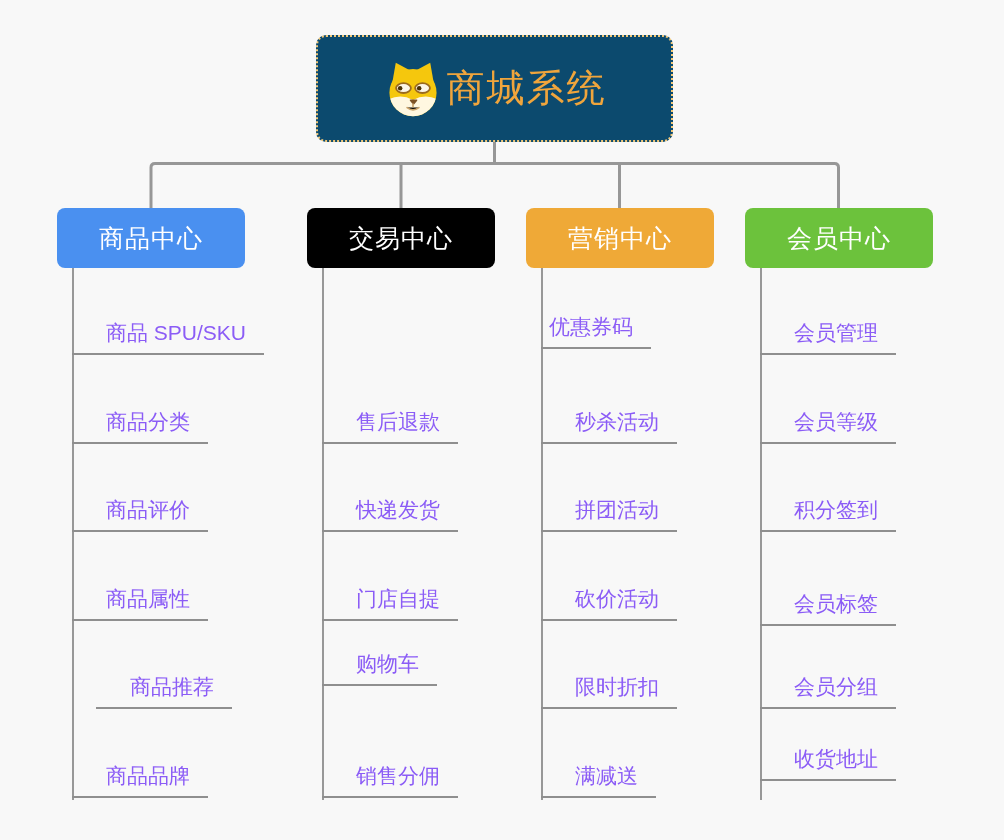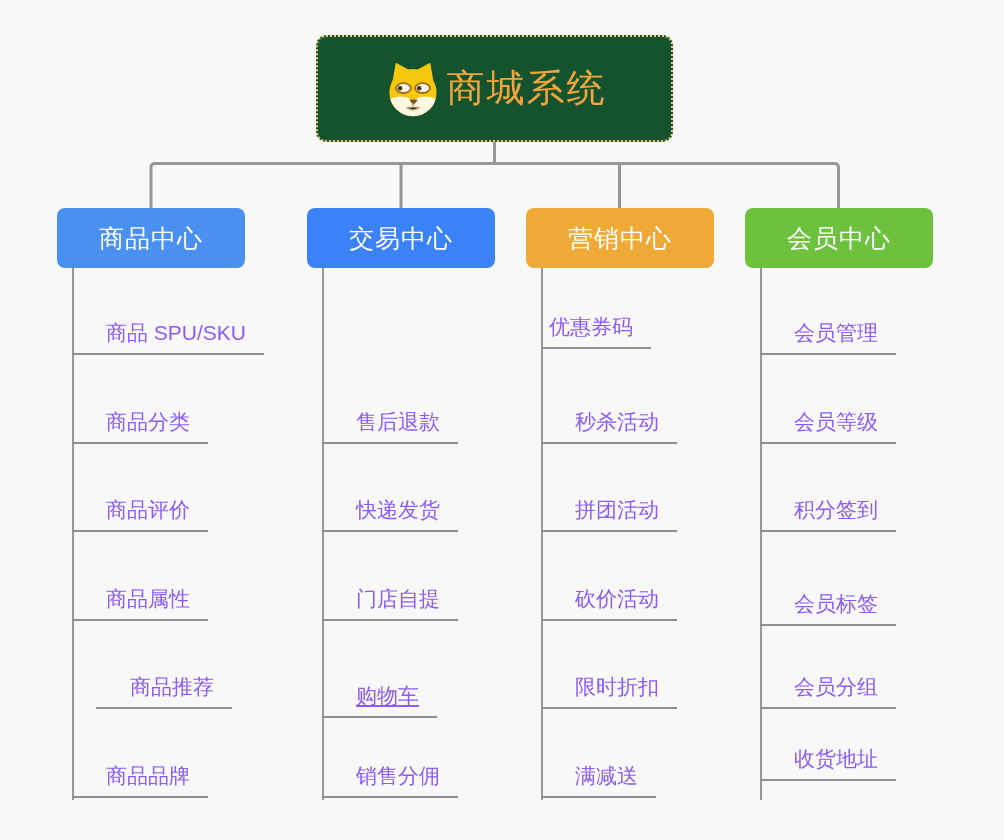--- a/index.html
+++ b/index.html
@@ -11,21 +11,21 @@
     overflow:hidden;
   }
   .canvas{position:relative;width:1004px;height:840px;}
 
   
   .connectors{position:absolute;left:0;top:0;pointer-events:none;}
 
   
   .root-node{
     position:absolute;left:316px;top:35px;width:357px;height:107px;
-    background:#14532d;
+    background:#0c4a6e;
     border:2px dotted #f2c878;
     border-radius:10px;
     box-sizing:border-box;
     display:flex;align-items:center;justify-content:center;gap:4px;font-family:Liberation Serif, serif;
   }
   .root-title{
     font-size:38px;
     letter-spacing:2px;
     color:#f0a53c;
   }
@@ -98,28 +98,28 @@
       </div>
       <div class="branch-spine"></div>
       <div class="child-item" style="top: 110px;">商品 SPU/SKU</div>
       <div class="child-item" style="top: 198.6px;">商品分类</div>
       <div class="child-item" style="top: 287.2px;">商品评价</div>
       <div class="child-item" style="top: 375.8px;">商品属性</div>
       <div class="child-item" style="top: 464.4px; margin-left: 24px;">商品推荐</div>
       <div class="child-item" style="top: 553px;">商品品牌</div>
     </section>
   <section class="branch" style="left:307px">
-      <div class="branch-box" style="background: #3b82f6;">
+      <div class="branch-box" style="background: #000000;">
         <span>交易中心</span>
       </div>
       <div class="branch-spine"></div>
       <div class="child-item" style="top: 198.6px;">售后退款</div>
       <div class="child-item" style="top: 287.2px;">快递发货</div>
       <div class="child-item" style="top: 375.8px;">门店自提</div>
-      <div class="child-item" style="top: 473px; text-decoration: underline;">购物车</div>
+      <div class="child-item" style="top: 441px;">购物车</div>
       <div class="child-item" style="top: 553px;">销售分佣</div>
     </section>
   <section class="branch" style="left:526px">
       <div class="branch-box" style="background: rgb(239, 169, 55);">
         <span>营销中心</span>
       </div>
       <div class="branch-spine"></div>
       <div class="child-item" style="top: 104px; padding-left: 8px;">优惠券码</div>
       <div class="child-item" style="top: 198.6px;">秒杀活动</div>
       <div class="child-item" style="top: 287.2px;">拼团活动</div>

